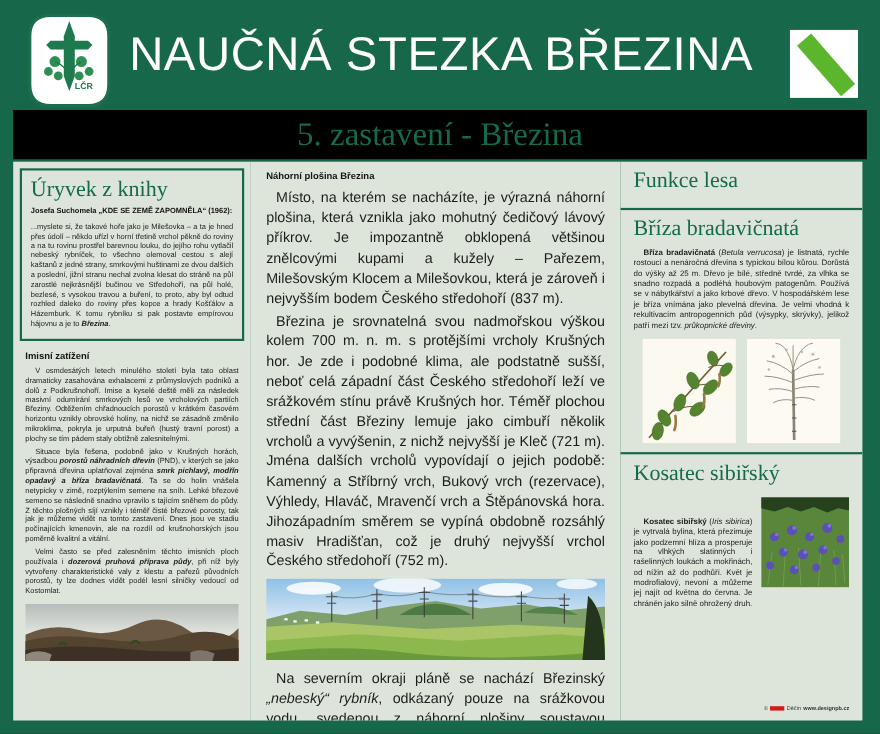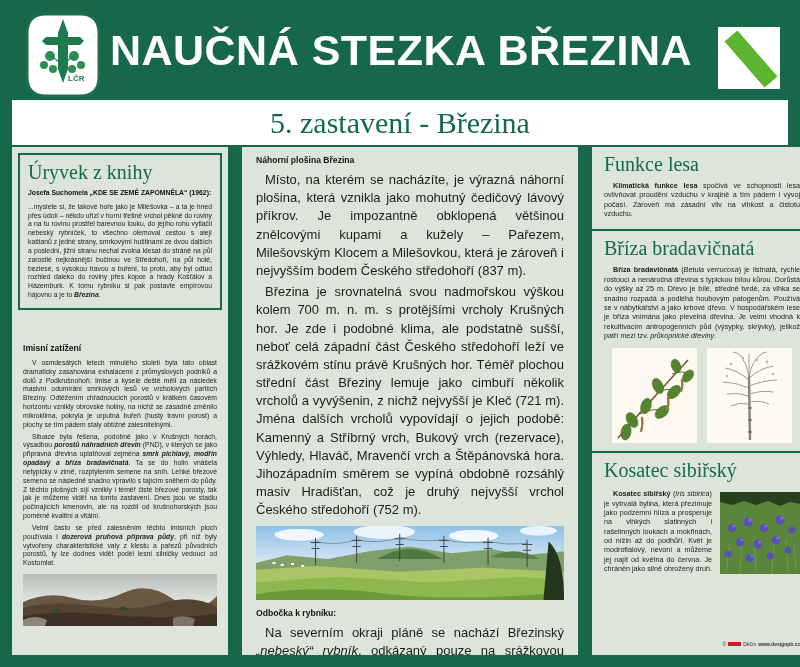--- a/index.html
+++ b/index.html
@@ -4,65 +4,65 @@
 <style>
   *{box-sizing:border-box;margin:0;padding:0;}
   html,body{width:800px;height:667px;}
   body{font-family:"Liberation Sans",sans-serif;background:#0e3e2b;}
   .board{position:relative;width:800px;height:667px;background:#17684a;overflow:hidden;}
 
   
   .header{position:absolute;left:0;top:0;width:800px;height:100px;}
   .logo{position:absolute;left:24px;top:11px;width:78px;height:88px;}
   .title{position:absolute;left:112px;right:110px;top:0;height:100px;display:flex;align-items:center;justify-content:center;
-         color:#fff;font-weight:bold;font-size:43px;letter-spacing:.5px;white-space:nowrap;}
+         color:#fff;font-weight:normal;font-size:43px;letter-spacing:.5px;white-space:nowrap;}
   .marker{position:absolute;right:20px;top:27px;width:62px;height:62px;}
 
   
-  .band{position:absolute;left:12px;right:12px;top:100px;height:45px;background:#ffffff;
+  .band{position:absolute;left:12px;right:12px;top:100px;height:45px;background:#000000;
         display:flex;align-items:center;justify-content:center;
         font-family:"Liberation Serif",serif;color:#156a4b;font-size:30px;}
 
   
   .main{position:absolute;left:12px;right:12px;top:145px;bottom:12px;background:#17684a;
-        padding-top:2px;display:grid;grid-template-columns:216px 336px 220px;column-gap:14px;}
+        padding-top:2px;display:grid;grid-template-columns:216px 336px 220px;column-gap:0;}
   .col{background:#dde5da;overflow:hidden;position:relative;}
 
   .serif-h{font-family:"Liberation Serif",serif;font-weight:normal;color:#156a4b;font-size:20px;line-height:1.1;margin-bottom:6px;}
   .sans-h{font-size:8.6px;font-weight:bold;color:#151515;margin-bottom:6px;}
   .t-xs{font-size:6.8px;line-height:1.3;text-align:justify;color:#1d1d1d;}
   .t-s{font-size:7.2px;line-height:1.3;text-align:justify;color:#1d1d1d;}
   .t-m{font-size:13px;line-height:1.4;text-align:justify;color:#1d1d1d;}
   p.ind{text-indent:9px;margin-bottom:3px;}
 
   
   .excerpt-box{border:2px solid #17684a;margin:6px 6px 0;padding:6px 8px 8px;}
   .attribution{font-size:6.8px;font-weight:bold;color:#111;margin-bottom:5px;line-height:1.3;}
-  .imise{padding:8px 11px 0;margin-top:25px;}
+  .imise{padding:8px 11px 0;}
   .photo-left{display:block;width:194px;height:52px;margin:6px auto 0;}
 
   
   .col-mid{padding:8px 14px;}
   .photo-main{display:block;width:100%;height:74px;margin:6px 0 8px;}
   .collage{position:relative;height:148px;margin-top:6px;}
   .collage svg{position:absolute;display:block;}
   .ph-sunset{left:4px;top:0;width:96px;height:68px;}
   .ph-autumn{left:106px;top:0;width:190px;height:53px;}
   .ph-winter{left:4px;top:79px;width:198px;height:55px;}
   .ph-pond{left:208px;top:66px;width:90px;height:70px;}
   .caption{position:absolute;left:108px;top:58px;font-size:5.4px;line-height:1.5;color:#222;text-align:left;}
 
   
   .col-right{display:flex;flex-direction:column;}
   .rsec{padding:6px 12px 8px;border-bottom:2px solid #17684a;}
   .rsec:last-child{border-bottom:none;flex:1;min-height:0;display:flex;flex-direction:column;justify-content:space-between;}
   .birch-figs{display:flex;gap:10px;justify-content:center;margin-top:8px;}
   .birch-figs svg{width:85px;height:95px;display:block;}
   .iris-row{display:flex;gap:8px;margin-top:2px;overflow:hidden;}
-  .iris-row .txt{flex:1;}
+  .iris-row .txt{flex:1;margin-top:20px;}
   .iris-photo{width:80px;height:82px;flex:none;display:block;margin-top:3px;}
   .credit{margin-top:auto;display:flex;justify-content:flex-end;align-items:center;gap:2px;
           font-size:5px;color:#333;padding-top:4px;}
   .credit .badge{display:inline-block;width:13px;height:4px;background:#cf1d1d;}
   .credit .url{font-weight:bold;}
 </style>
 </head>
 <body>
 
 <div class="board">
@@ -155,21 +155,20 @@
           <path d="M98,10 V38 M93,15 H103 M94,21 H102"></path>
           <path d="M140,8 V36 M135,13 H145 M136,19 H144"></path>
           <path d="M183,10 V38 M178,15 H188 M179,21 H187"></path>
           <path d="M226,12 V40 M221,17 H231 M222,23 H230"></path>
           <path d="M264,14 V42 M259,19 H269 M260,25 H268"></path>
         </g>
         <path d="M58,16 Q78,21 98,14 Q119,19 140,12 Q162,17 183,14 Q205,19 226,16 Q245,20 264,18" stroke="#555" stroke-width=".5" fill="none"></path>
         <path d="M285,16 Q300,30 300,76 L280,76 Q283,40 285,16 Z" fill="#24351d"></path>
       </svg>
 
-      <h3 class="sans-h">Odbočka k rybníku:</h3>
       <p class="t-m ind"><span>Na severním okraji pláně se nachází Březinský </span><span style="font-style: italic;">„nebeský“ rybník</span><span>, odkázaný pouze na srážkovou vodu, svedenou z náhorní plošiny soustavou melioračních kanálů. Na hrázi a podle hlavní cesty se nachází významná alej kaštanů. Na náklady Správy Chráněné krajinné oblasti České středohoří byl rybník opraven a nyní je udržován LČR. Do roku 1992 byl na březinské pláni vojenský prostor, který sloužil jako muniční a zásobovací sklady. V areálu bývalé strážnice naproti rybníku, označovaného proto někdy jako </span><span style="font-style: italic;">vojenský</span><span>, jsou dodnes patrné zbytky původně empírové hájovny, po válce využité k vojenským účelům.</span></p>
 
       <div class="collage">
         <svg class="ph-sunset" viewBox="0 0 96 68" preserveAspectRatio="none">
           <rect width="96" height="68" fill="#170a04"></rect>
           <defs>
               <radialGradient id="g-sun" cx=".38" cy=".6" r=".65">
             <stop offset="0" stop-color="#ffe59a"></stop>
                 <stop offset=".25" stop-color="#f59129"></stop>
             <stop offset=".6" stop-color="#8f2a08"></stop>
@@ -241,21 +240,20 @@
           <path d="M0,12 Q6,8 8,0 L0,0 Z" fill="#10240f"></path>
           <path d="M0,12 L10,14 L10,58 L0,60 Z" fill="#16301a"></path>
           <path d="M0,60 Q45,54 90,62 L90,70 L0,70 Z" fill="#4a6b33"></path>
         </svg>
       </div>
     </div>
 
     <div class="col col-right">
       <div class="rsec">
         <h2 class="serif-h">Funkce lesa</h2>
-        <p class="t-s ind"><span style="font-weight: bold;">Klimatická funkce lesa</span><span> spočívá ve schopnosti lesa ovlivňovat proudění vzduchu v krajině a tím pádem i vývoj počasí. Zároveň má zásadní vliv na vlhkost a čistotu vzduchu.</span></p>
       </div>
 
       <div class="rsec">
         <h2 class="serif-h">Bříza bradavičnatá</h2>
         <p class="t-s ind"><span style="font-weight: bold;">Bříza bradavičnatá</span><span> (</span><span style="font-style: italic;">Betula verrucosa</span><span>) je listnatá, rychle rostoucí a nenáročná dřevina s typickou bílou kůrou. Dorůstá do výšky až 25 m. Dřevo je bílé, středně tvrdé, za vlhka se snadno rozpadá a podléhá houbovým patogenům. Používá se v nábytkářství a jako krbové dřevo. V hospodářském lese je bříza vnímána jako plevelná dřevina. Je velmi vhodná k rekultivacím antropogenních půd (výsypky, skrývky), jelikož patří mezi tzv. </span><span style="font-style: italic;">průkopnické dřeviny</span><span>.</span></p>
         <div class="birch-figs">
           <svg viewBox="0 0 85 95">
             <rect width="85" height="95" fill="#fbf9f0"></rect>
             <path d="M6,90 Q30,62 76,12" stroke="#7a5a38" stroke-width="1.6" fill="none"></path>
             <path d="M28,66 Q40,60 50,62 M44,44 Q56,40 64,42 M60,26 Q70,22 78,26" stroke="#7a5a38" stroke-width="1" fill="none"></path>

